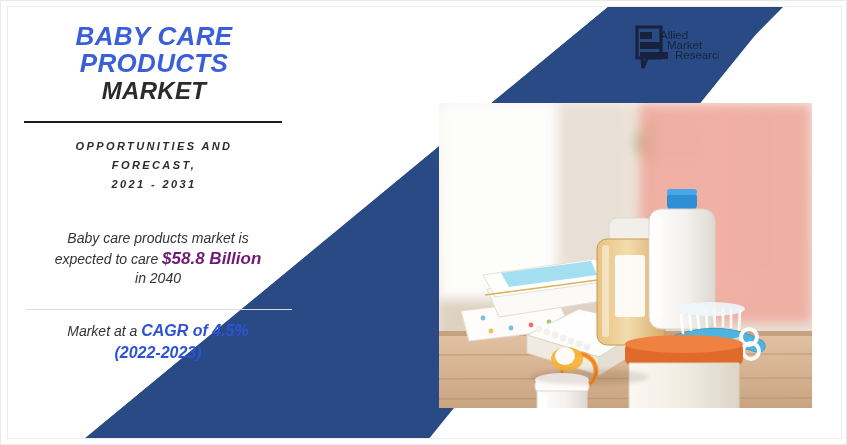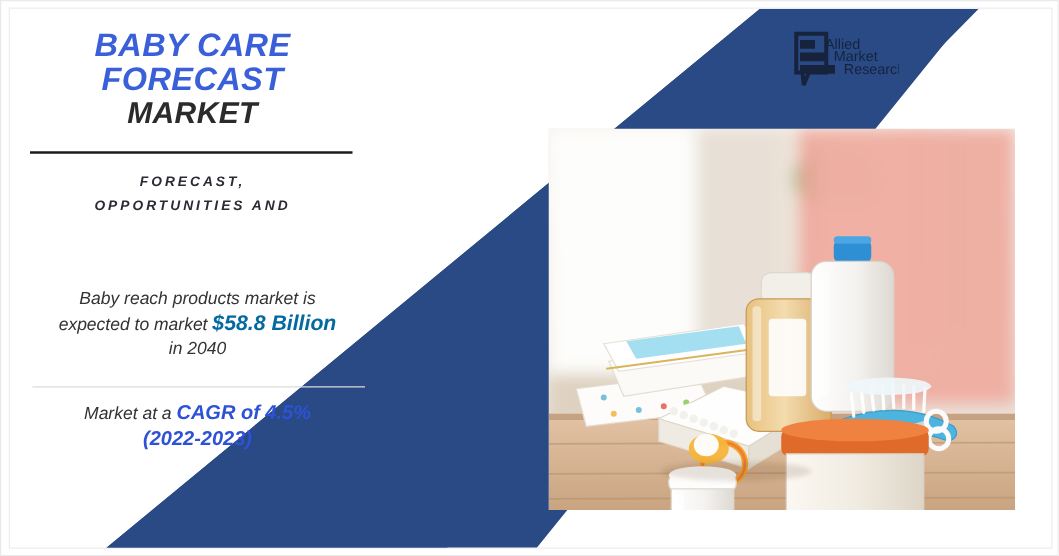--- a/index.html
+++ b/index.html
@@ -45,21 +45,21 @@
   }
   .subtitle{
     position:absolute;left:0;top:130px;width:292px;text-align:center;
     color:#2b2b36;font-size:11px;font-weight:bold;
     letter-spacing:2.4px;line-height:19px;
   }
   .stat-block{
     position:absolute;left:4px;top:222px;width:292px;text-align:center;
     color:#333333;font-size:14px;line-height:19.5px;
   }
-  .stat-hl{color:#0369a1;font-weight:bold;font-size:17px;}
+  .stat-hl{color:#701a75;font-weight:bold;font-size:17px;}
   .rule-light{
     position:absolute;left:18px;top:302px;width:266px;height:0;
     border-top:1px solid #dcdcdc;
   }
   .cagr-block{
     position:absolute;left:4px;top:313px;width:292px;text-align:center;
     color:#333333;font-size:14px;line-height:21px;
   }
   .cagr-hl{color:#2e52d6;font-weight:bold;font-size:16px;}
 
@@ -81,34 +81,35 @@
 
     <svg class="band-svg" viewBox="0 0 835 433" preserveAspectRatio="none">
       <polygon points="600,0 835,0 835,0 770,0 420,433 75,433" fill="#2a4a85"></polygon>
       <polygon points="600,0 775,0 348,433 75,433" fill="#2a4a85"></polygon>
     </svg>
 
     <div class="left-col">
 
       <div class="title-block">
         <div class="title-line title-blue">BABY CARE</div>
-        <div class="title-line title-blue">FORECAST</div>
+        <div class="title-line title-blue">PRODUCTS</div>
         <div class="title-line title-dark">MARKET</div>
       </div>
 
       <div class="rule-dark"></div>
 
       <div class="subtitle">
+        <div>OPPORTUNITIES AND</div>
         <div>FORECAST,</div>
-        <div>OPPORTUNITIES AND</div>
+        <div>2021 - 2031</div>
       </div>
 
       <div class="stat-block">
-        <span>Baby reach products market is</span><br>
-        <span>expected to market</span>
+        <span>Baby care products market is</span><br>
+        <span>expected to care</span>
         <span class="stat-hl">$58.8 Billion</span><br>
         <span>in 2040</span>
       </div>
 
       <div class="rule-light"></div>
 
       <div class="cagr-block">
         <span>Market at a</span>
         <span class="cagr-hl">CAGR of 4.5%</span><br>
         <span class="cagr-hl">(2022-2023)</span>

